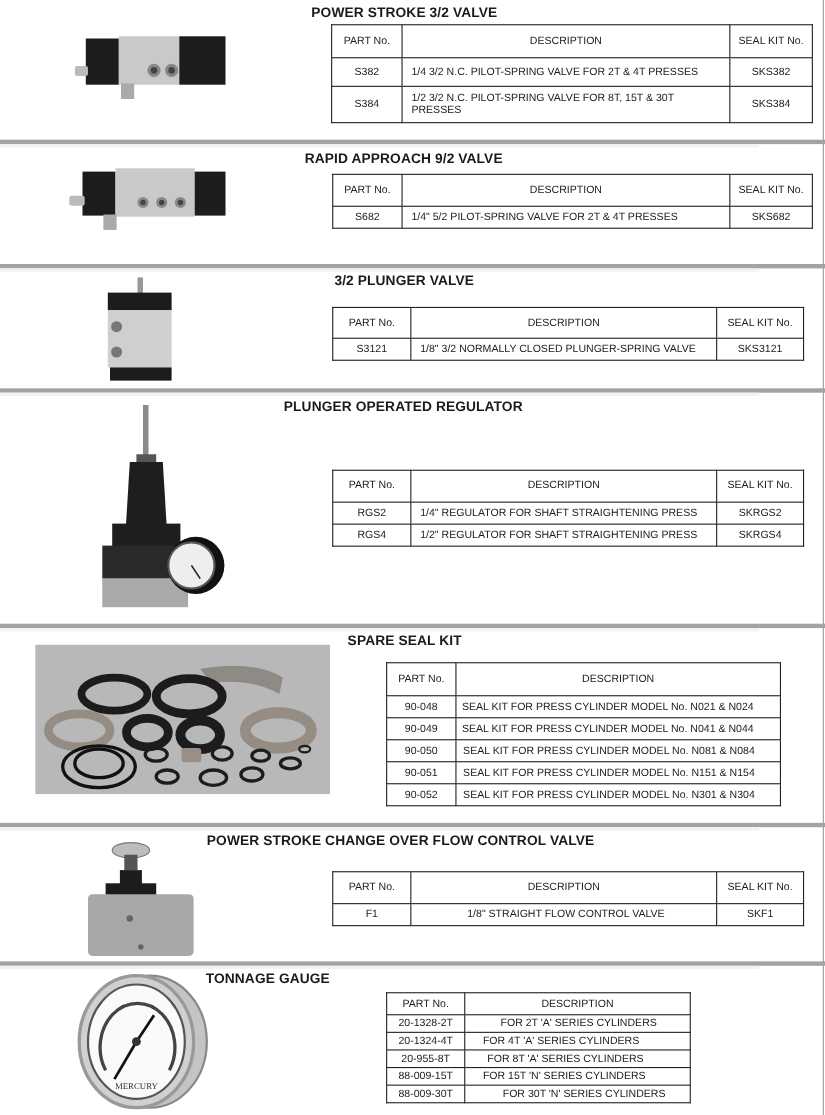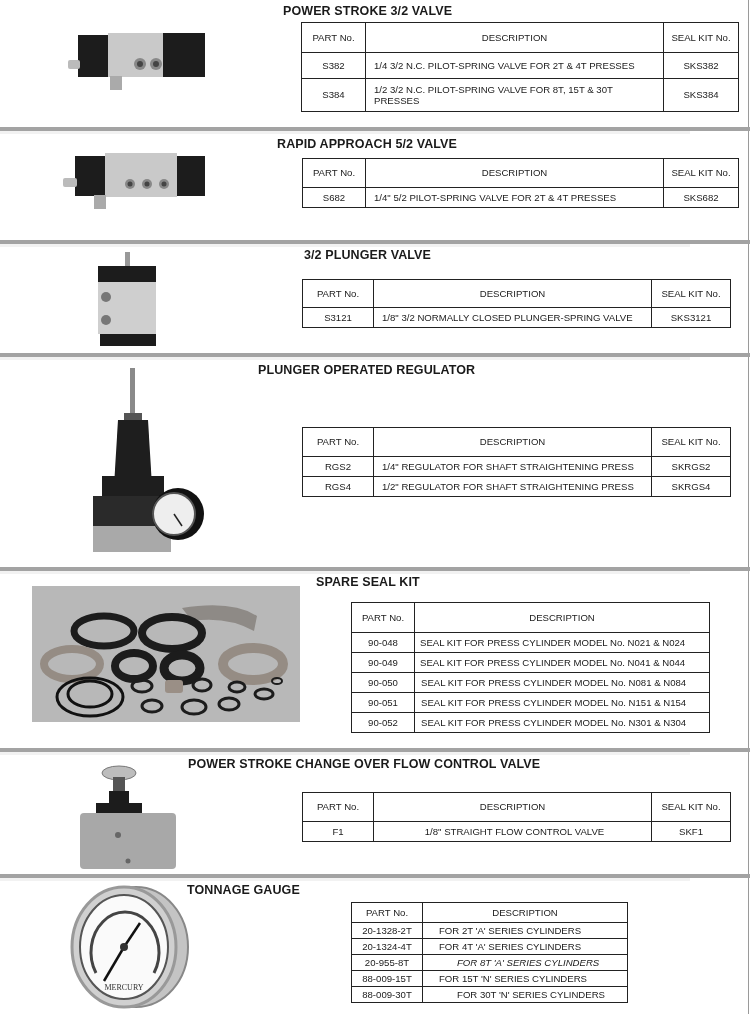--- a/index.html
+++ b/index.html
@@ -51,21 +51,21 @@
   </tr>
   <tr style="height:33px;">
     <td>S384</td>
     <td class="desc">1/2  3/2 N.C. PILOT-SPRING VALVE FOR 8T, 15T &amp; 30T PRESSES</td>
     <td>SKS384</td>
   </tr>
 </tbody>
   </table>
 <div class="sep" style="top:127px;"></div>
 
-<div class="title" style="left:277px;top:137px;">RAPID APPROACH 5/2 VALVE</div>
+<div class="title" style="left:277px;top:137px;">RAPID APPROACH 9/2 VALVE</div>
 <div class="img" style="left:60px;top:150px;">
   <svg width="150" height="65" viewBox="0 0 150 65">
     <rect x="15" y="6" width="30" height="40" fill="#1c1c1c"></rect>
     <rect x="45" y="3" width="72" height="44" fill="#c9c9c9"></rect>
     <rect x="117" y="6" width="28" height="40" fill="#1c1c1c"></rect>
     <rect x="3" y="28" width="14" height="9" rx="2" fill="#bbb"></rect>
     <circle cx="70" cy="34" r="5" fill="#888"></circle>
       <circle cx="70" cy="34" r="2.5" fill="#444"></circle>
     <circle cx="87" cy="34" r="5" fill="#888"></circle>
       <circle cx="87" cy="34" r="2.5" fill="#444"></circle>
@@ -248,29 +248,29 @@
   </svg>
 </div>
 <table class="spec" style="left:351px;top:902px;width:277px;">
   <tbody>
       <tr style="height:20px;">
     <th style="width:62px;">PART No.</th>
     <th>DESCRIPTION</th>
   </tr>
   <tr style="height:16px;">
     <td>20-1328-2T</td>
-    <td class="desc" style="padding-left:16px;">FOR 2T 'A' SERIES CYLINDERS</td>
+    <td class="desc" style="padding-left:32px;">FOR 2T 'A' SERIES CYLINDERS</td>
   </tr>
   <tr style="height:16px;">
     <td>20-1324-4T</td>
     <td class="desc" style="padding-left:16px;">FOR 4T 'A' SERIES CYLINDERS</td>
   </tr>
   <tr style="height:16px;">
     <td>20-955-8T</td>
-    <td class="desc" style="padding-left:34px;font-style:italic;">FOR 8T 'A' SERIES CYLINDERS</td>
+    <td class="desc" style="padding-left:20px;">FOR 8T 'A' SERIES CYLINDERS</td>
   </tr>
   <tr style="height:16px;">
     <td>88-009-15T</td>
     <td class="desc" style="padding-left:16px;">FOR 15T 'N' SERIES CYLINDERS</td>
   </tr>
   <tr style="height:16px;">
     <td>88-009-30T</td>
     <td class="desc" style="padding-left:16px;text-align:center;">FOR 30T 'N' SERIES CYLINDERS</td>
   </tr>
 </tbody>

